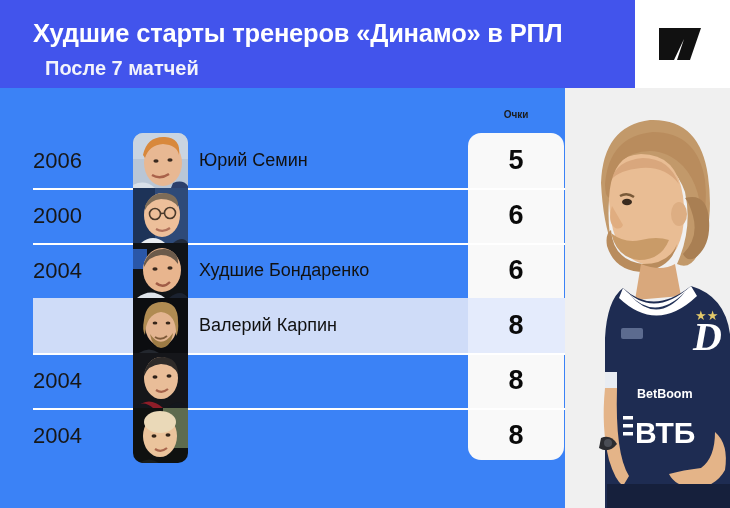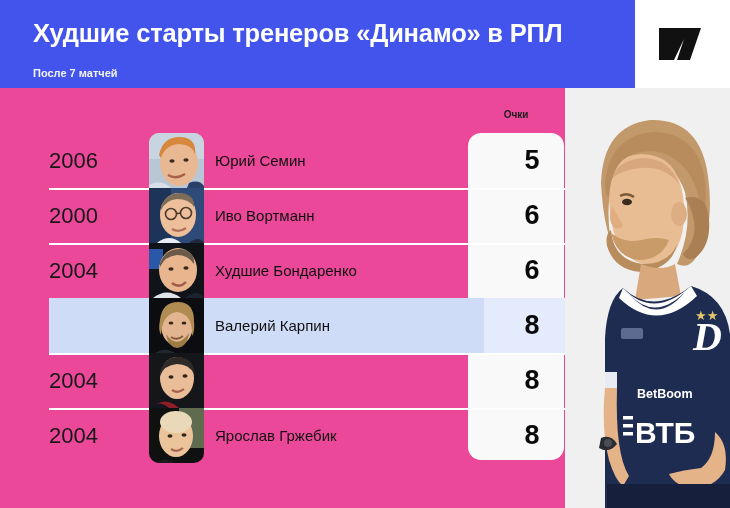--- a/index.html
+++ b/index.html
@@ -5,42 +5,41 @@
   * { box-sizing: border-box; margin: 0; padding: 0; }
   html, body {
     width: 730px; height: 508px;
     font-family: "Liberation Sans", sans-serif;
     background: #f0f0f0;
     overflow: hidden;
   }
   #root {
     position: relative;
     width: 730px; height: 508px;
-    background: #ec4899;
+    background: #3b82f6;
   }
 
   
   .header-bar {
     position: absolute; left: 0; top: 0;
     width: 635px; height: 88px;
     background: #4254ec;
   }
   .header-title {
     position: absolute; left: 33px; top: 19px;
     font-size: 25.5px; font-weight: 700;
     color: #ffffff;
     letter-spacing: -0.2px;
     white-space: nowrap;
   }
   .header-subtitle {
-    position: absolute; left: 33px; top: 57px;
-    font-size: 11px; font-weight: 600;
+    position: absolute; left: 45px; top: 57px;
+    font-size: 20px; font-weight: 600;
     color: #f2f3fb;
     white-space: nowrap;
-    margin-top: 10px;
   }
   .logo-zone {
     position: absolute; left: 635px; top: 0;
     width: 95px; height: 88px;
     background: #ffffff;
   }
   .logo-mark {
     position: absolute; left: 22px; top: 26px;
     width: 46px; height: 36px;
   }
@@ -56,21 +55,21 @@
     position: absolute; left: 468px; top: 109px;
     width: 96px;
     text-align: center;
     font-size: 10px; font-weight: 600;
     color: #1c1c1c;
   }
 
   
   .table {
     position: absolute; left: 0; top: 133px;
-    width: 705px; height: 330px; margin-left: 16px;
+    width: 705px; height: 330px;
   }
   .row {
     position: absolute;
     left: 0; width: 730px; height: 55px;
   }
   .row-hl-left {
     position: absolute; left: 33px; top: 0;
     width: 435px; height: 55px;
     background: #cfdcf8;
   }
@@ -93,21 +92,21 @@
   }
   .cell-photo {
     position: absolute; left: 133px; top: 0;
     width: 55px; height: 55px;
     overflow: hidden;
   }
   .cell-name {
     position: absolute; left: 199px; top: 0;
     width: 265px; height: 55px;
     display: flex; align-items: center;
-    font-size: 15px; font-weight: 400;
+    font-size: 18px; font-weight: 400;
     color: #111111;
     white-space: nowrap;
   }
   .cell-points {
     position: absolute; left: 468px; top: 0;
     width: 96px; height: 55px;
     display: flex; align-items: center; justify-content: center;
     font-size: 27px; font-weight: 700;
     color: #0a0a0a;
   }
@@ -187,21 +186,20 @@
             <path d="M12 18 Q18 4 33 5 Q46 7 45 19 Q40 11 28 11 Q17 12 12 22 Z" fill="#7d6c58"></path>
             <circle cx="22" cy="26" r="5.5" fill="none" stroke="#4a3a2c" stroke-width="1.6"></circle>
             <circle cx="37" cy="25" r="5.5" fill="none" stroke="#4a3a2c" stroke-width="1.6"></circle>
             <line x1="27.5" y1="25.5" x2="31.5" y2="25.2" stroke="#4a3a2c" stroke-width="1.5"></line>
             <path d="M23 41 Q30 45 37 40" stroke="#b0705a" stroke-width="2.2" fill="none"></path>
             <path d="M8 55 Q20 45 32 55 Z" fill="#e9edf2"></path>
             <path d="M40 55 Q50 47 55 55 Z" fill="#202a3c"></path>
           </g>
           </svg>
       </div>
-      <div class="cell-name">Иво Вортманн</div>
       <div class="cell-points">6</div>
     </div>
 
     <div class="row" style="top:110px">
       <div class="row-sep"></div>
       <div class="cell-year">2004</div>
       <div class="cell-photo">
         <svg viewBox="0 0 55 55" width="55" height="55">
             <defs>
               <clipPath id="c3">
@@ -292,21 +290,20 @@
             <rect x="30" y="0" width="25" height="40" fill="#5e6b4e"></rect>
             <ellipse cx="27" cy="28" rx="17" ry="21" fill="#ebc49c"></ellipse>
             <ellipse cx="27" cy="14" rx="16" ry="11" fill="#ead9b8"></ellipse>
             <ellipse cx="21" cy="28" rx="2.5" ry="1.7" fill="#332519"></ellipse>
             <ellipse cx="35" cy="27" rx="2.5" ry="1.7" fill="#332519"></ellipse>
             <path d="M22 41 Q28 45 34 40" stroke="#a9664d" stroke-width="2.2" fill="none"></path>
             <path d="M6 55 Q16 48 26 55 Z" fill="#1a1d1c"></path>
           </g>
           </svg>
       </div>
-      <div class="cell-name">Ярослав Гржебик</div>
       <div class="cell-points">8</div>
     </div>
 
   </div>
 
   <div class="hero">
     <svg viewBox="0 0 165 420" width="165" height="420">
       <rect width="165" height="420" fill="#f0f0f0"></rect>
 
       <path d="M36 95 Q38 38 85 32 Q135 30 143 88 Q150 140 132 168 Q124 182 112 176 Q128 140 120 104 Q108 70 78 72 Q48 76 44 112 Q42 140 48 160 Q38 135 36 95 Z" fill="#c2996a"></path>

